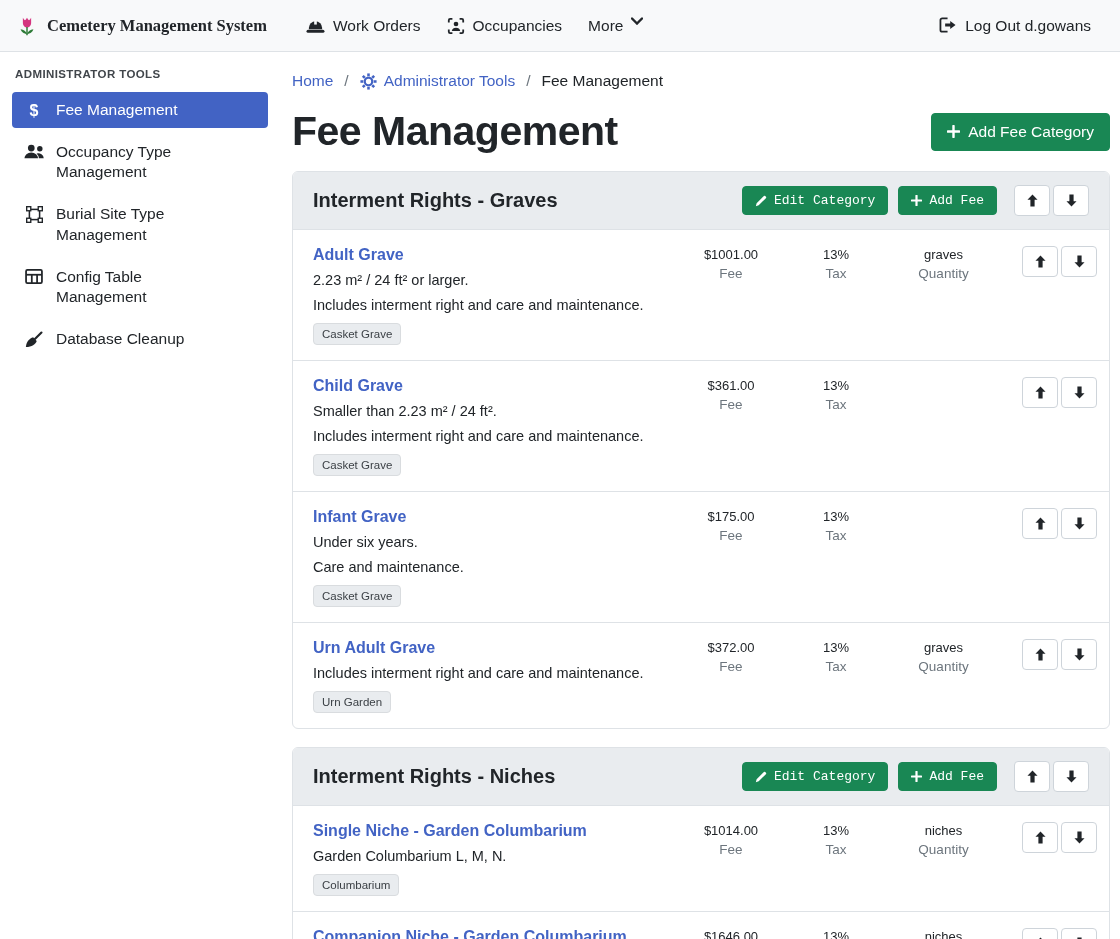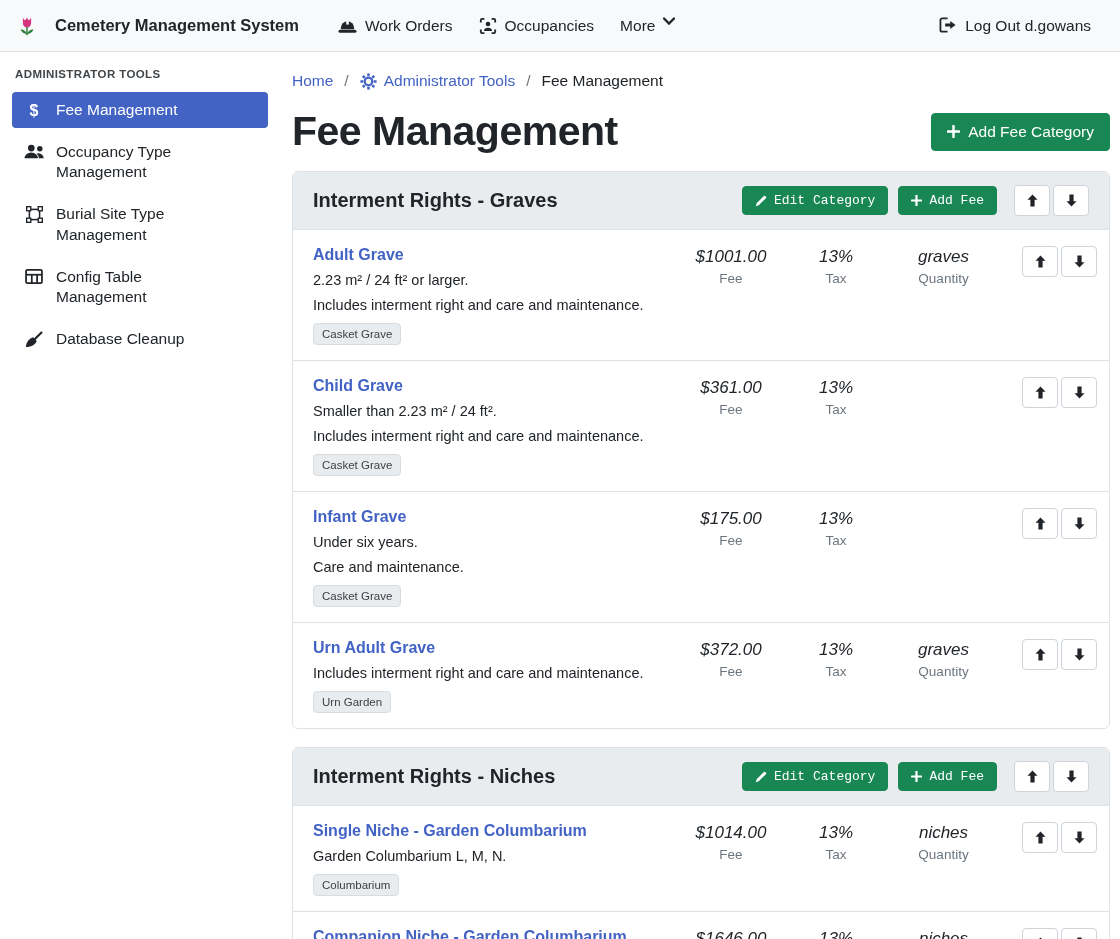--- a/index.html
+++ b/index.html
@@ -10,21 +10,21 @@
     background:#fff;
     font-size:15px;
   }
   svg { display:block; }
 
   
   .navbar {
     height:52px; background:#f8f9fa; border-bottom:1px solid #dee2e6;
     display:flex; align-items:center; padding:0 16px;
   }
-  .brand { display:flex; align-items:center; gap:17px; font-weight:700; font-size:16.5px; margin-right:26px; cursor:pointer; }
+  .brand { display:flex; align-items:center; gap:9px; font-weight:700; font-size:16.5px; margin-right:26px; cursor:pointer;font-family:Liberation Serif, serif; }
   .nav-link {
     display:flex; align-items:flex-start; gap:8px; padding:8px 13px;
     color:var(--text,#212529); text-decoration:none; font-size:15.5px; cursor:pointer;
   }
   .logout { margin-left:auto; }
 
   
   .layout { display:flex; height:887px; }
 
   
@@ -73,21 +73,21 @@
     padding:16px 12px 15px 20px; border-bottom:1px solid #dee2e6; align-items:start;
   }
   .fee-row:last-child { border-bottom:none; }
   .fee-name { color:var(--primary,#4263c4); font-weight:600; font-size:16px; text-decoration:none; display:inline-block; margin-bottom:8px; cursor:pointer; }
   .fee-desc { font-size:14.5px; margin-bottom:9px; }
   .badge {
     display:inline-block; background:#e9ecef; border:1px solid #d9dcdf; color:#3a3f44;
     font-size:11.5px; padding:4px 8px; border-radius:4px; margin-top:1px;
   }
   .stat { text-align:center; padding-top:1px; }
-  .stat-value { font-size:17px;font-style:italic; }
+  .stat-value { font-size:13px; }
   .stat-label { font-size:13.5px; color:#6c757d; margin-top:4px; }
   .row-arrows { justify-self:end; }
 </style>
 </head>
 <body>
 
 <nav class="navbar">
   <div class="brand">
     <span>
       <svg width="22" height="22" viewBox="0 0 24 24">

